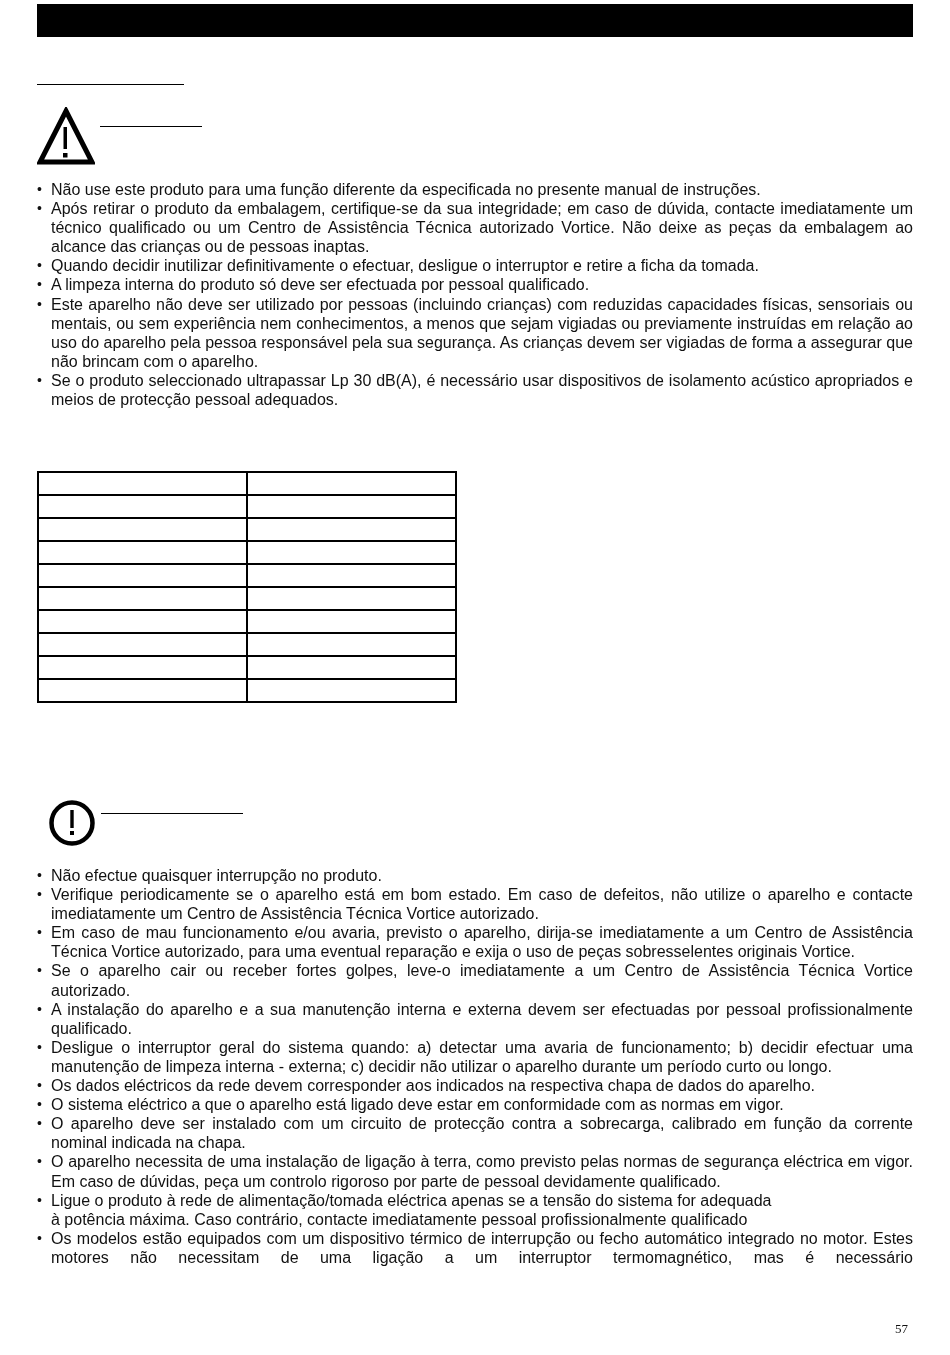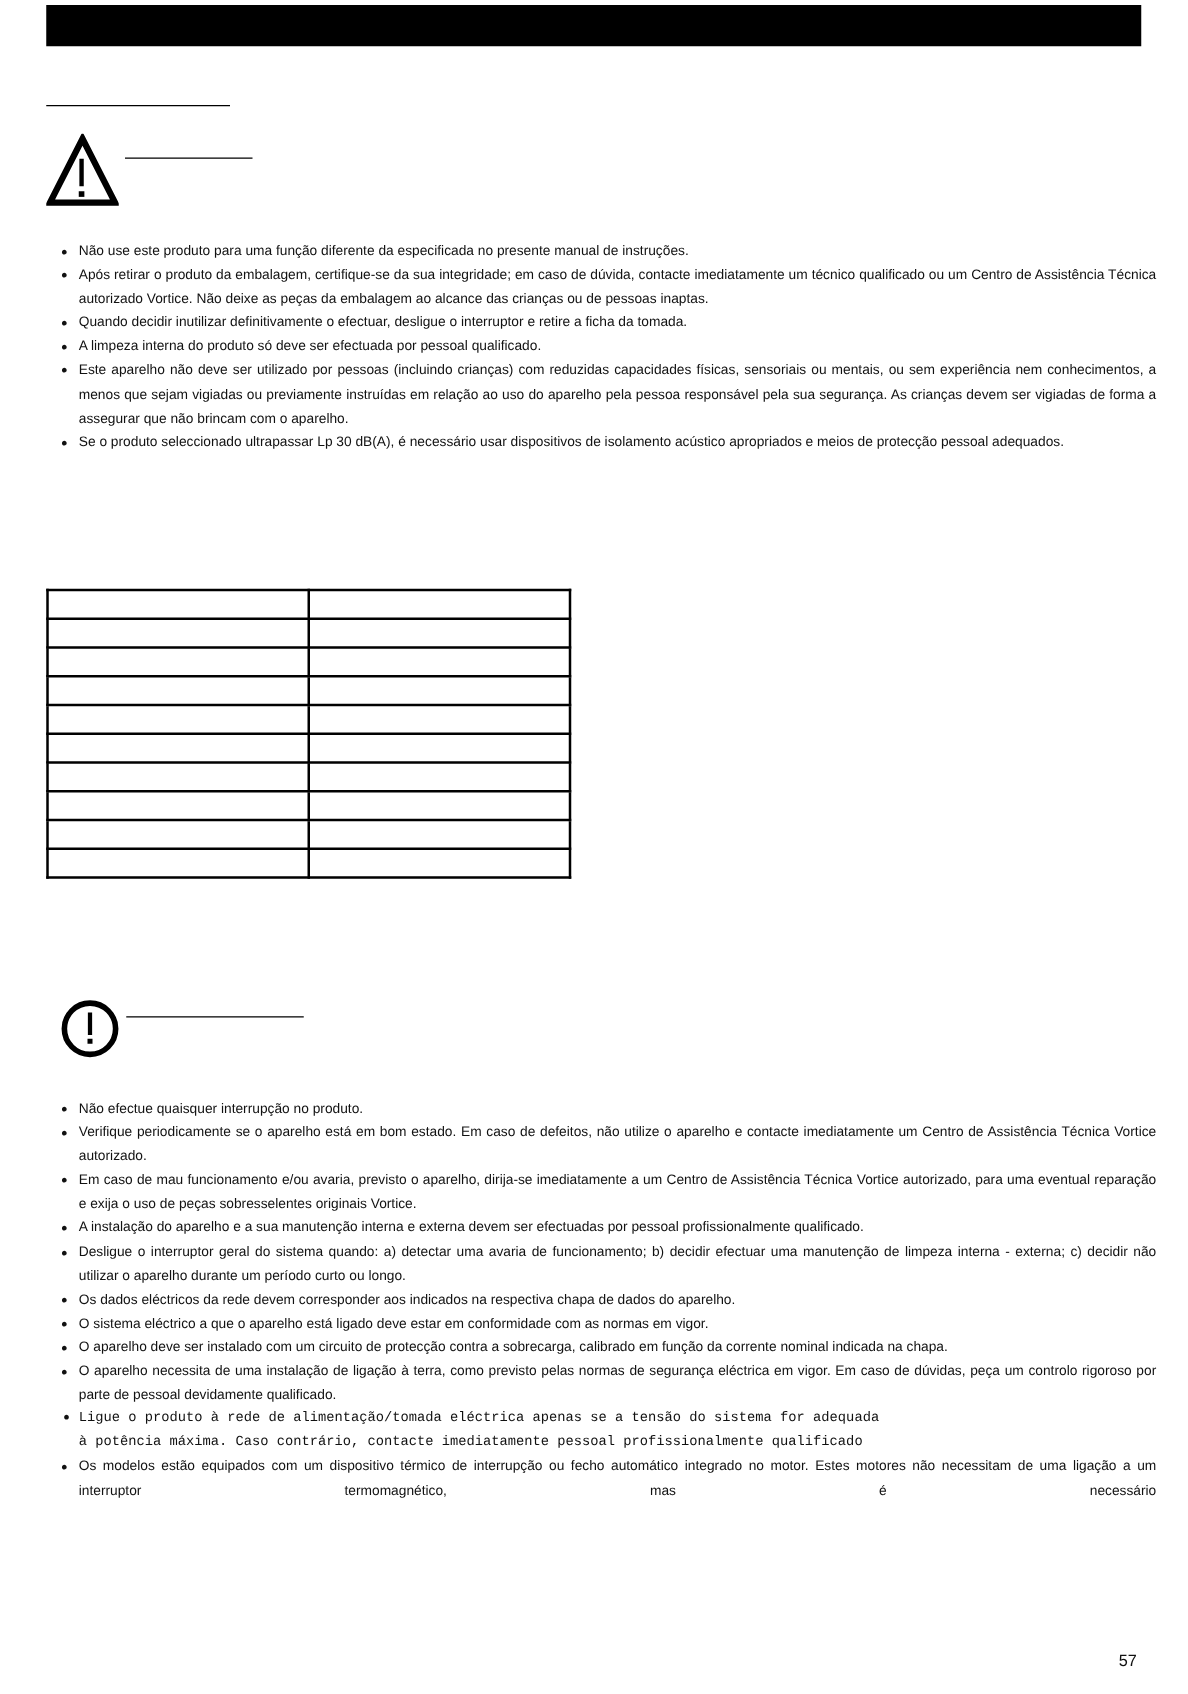--- a/index.html
+++ b/index.html
@@ -1,28 +1,28 @@
 <!DOCTYPE html>
 <html><head>
 <meta charset="utf-8">
 <style>
   html, body { margin:0; padding:0; background:#ffffff; }
   body { width:950px; height:1355px; position:relative; overflow:hidden;
          font-family:"Liberation Sans", sans-serif; color:#111; }
   .topbar { position:absolute; left:37px; top:4px; width:876px; height:33px; background:#000; }
   .rule { position:absolute; height:0; border-top:1.5px solid #000; }
   .icon { position:absolute; }
-  .list { position:absolute; left:37px; width:876px; margin:12px; padding:0; list-style:none;
-          font-size:11px; line-height:19.1px; }
+  .list { position:absolute; left:37px; width:876px; margin:0; padding:0; list-style:none;
+          font-size:16px; line-height:19.1px; }
   .list li { position:relative; padding-left:14px; text-align:justify; text-align-last:left; }
   .list li::before { content:"\2022"; position:absolute; left:0; top:0; font-size:14px; }
-  .list li.nojust { text-align:right;font-family:Liberation Mono, monospace; }
+  .list li.nojust { text-align:center; }
   .grid { position:absolute; left:37px; top:471px; border-collapse:collapse; }
   .grid td { border:2.5px solid #000; width:207px; height:21px; padding:0; }
-  .pagenum { position:absolute; left:895px; top:1321px; font-size:13px; }
+  .pagenum { position:absolute; left:895px; top:1321px; font-size:13px;font-family:Liberation Serif, serif; }
 </style>
 </head>
 <body>
 
 <div class="topbar"></div>
 
 <div class="rule" style="left:37px;top:84px;width:147px;"></div>
 
 <svg class="icon" style="left:37px;top:107px;" width="58" height="58" viewBox="0 0 58 58">
   <polygon points="29,4 55,55 3,55" fill="none" stroke="#000" stroke-width="5" stroke-linejoin="miter"></polygon>
@@ -89,20 +89,21 @@
   <circle cx="24" cy="24" r="20.5" fill="none" stroke="#000" stroke-width="4.5"></circle>
   <rect x="22.3" y="11" width="3.4" height="18" fill="#000"></rect>
   <rect x="22" y="32" width="4" height="4" fill="#000"></rect>
 </svg>
 <div class="rule" style="left:101px;top:813px;width:142px;"></div>
 
 <ul class="list" style="top:866px;">
   <li>Não efectue quaisquer interrupção no produto.</li>
   <li>Verifique periodicamente se o aparelho está em bom estado. Em caso de defeitos, não utilize o aparelho e contacte imediatamente um Centro de Assistência Técnica Vortice autorizado.</li>
   <li>Em caso de mau funcionamento e/ou avaria, previsto o aparelho, dirija-se imediatamente a um Centro de Assistência Técnica Vortice autorizado, para uma eventual reparação e exija o uso de peças sobresselentes originais Vortice.</li>
+  <li>Se o aparelho cair ou receber fortes golpes, leve-o imediatamente a um Centro de Assistência Técnica Vortice autorizado.</li>
   <li>A instalação do aparelho e a sua manutenção interna e externa devem ser efectuadas por pessoal profissionalmente qualificado.</li>
   <li>Desligue o interruptor geral do sistema quando: a) detectar uma avaria de funcionamento; b) decidir efectuar uma manutenção de limpeza interna - externa; c) decidir não utilizar o aparelho durante um período curto ou longo.</li>
   <li>Os dados eléctricos da rede devem corresponder aos indicados na respectiva chapa de dados do aparelho.</li>
   <li>O sistema eléctrico a que o aparelho está ligado deve estar em conformidade com as normas em vigor.</li>
   <li>O aparelho deve ser instalado com um circuito de protecção contra a sobrecarga, calibrado em função da corrente nominal indicada na chapa.</li>
   <li>O aparelho necessita de uma instalação de ligação à terra, como previsto pelas normas de segurança eléctrica em vigor. Em caso de dúvidas, peça um controlo rigoroso por parte de pessoal devidamente qualificado.</li>
   <li class="nojust" style="white-space:pre-line;">Ligue o produto à rede de alimentação/tomada eléctrica apenas se a tensão do sistema for adequada
 à potência máxima. Caso contrário, contacte imediatamente pessoal profissionalmente qualificado</li>
   <li style="text-align-last:justify;">Os modelos estão equipados com um dispositivo térmico de interrupção ou fecho automático integrado no motor. Estes motores não necessitam de uma ligação a um interruptor termomagnético, mas é necessário</li>
 </ul>

